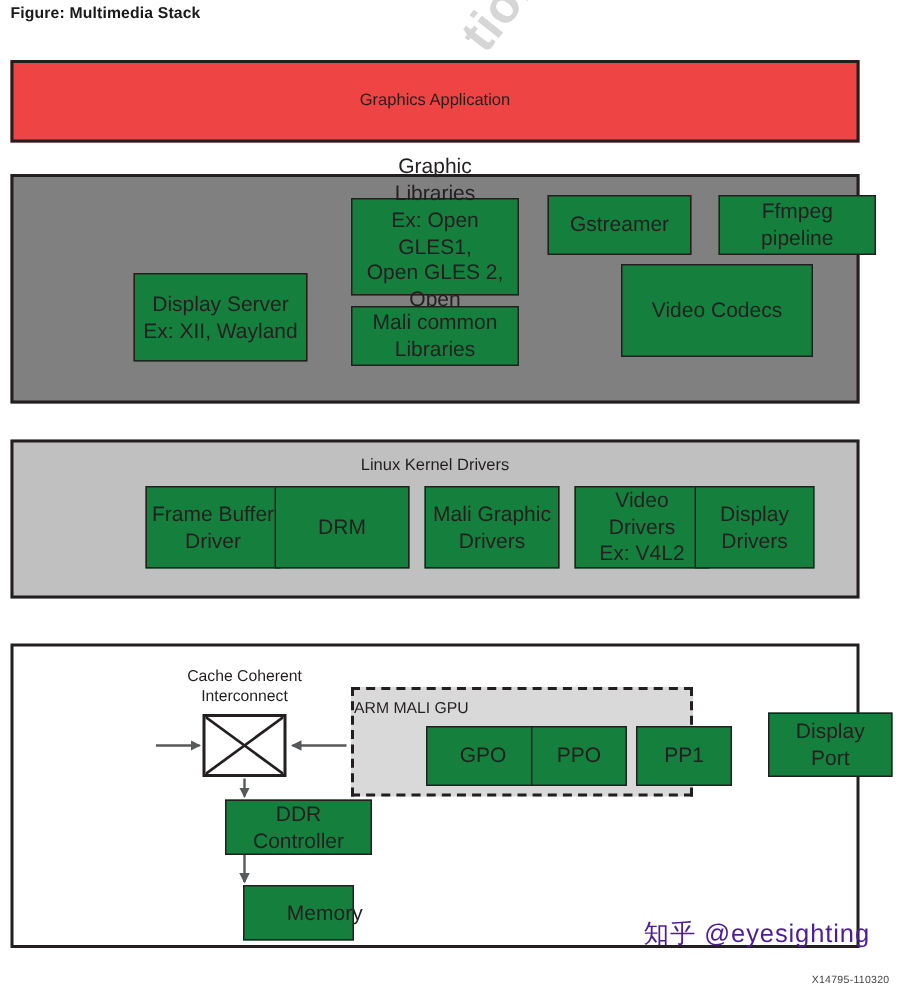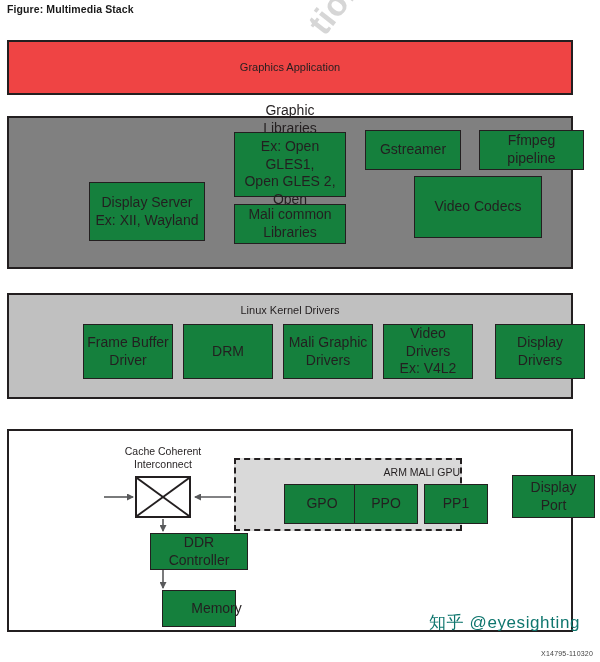--- a/index.html
+++ b/index.html
@@ -84,25 +84,25 @@
   
   .b-display-server { left: 44px;  top: 64px;  width: 116px; height: 59px; }
   .b-graphic-libs   { left: 189px; top: 14px;  width: 112px; height: 65px; }
   .b-mali-common    { left: 189px; top: 86px;  width: 112px; height: 40px; }
   .b-gstreamer      { left: 320px; top: 12px;  width: 96px;  height: 40px; }
   .b-ffmpeg         { left: 434px; top: 12px;  width: 105px; height: 40px; }
   .b-video-codecs   { left: 369px; top: 58px;  width: 128px; height: 62px; }
 
   
   .kbox { top: 29px; height: 55px; }
-  .k0 { left: 38px;  width: 90px; }
+  .k0 { left: 52px;  width: 90px; }
   .k1 { left: 138px; width: 90px; }
   .k2 { left: 238px; width: 90px; }
   .k3 { left: 338px; width: 90px; }
-  .k4 { left: 450px; width: 90px; }
+  .k4 { left: 418px; width: 80px; }
 
   
   .hw-apu          { left: 20px;  top: 44px;  width: 75px;  height: 44px; }
   .hw-ddr          { left: 105px; top: 102px; width: 98px;  height: 37px; }
   .hw-memory       { left: 117px; top: 159px; width: 74px;  height: 37px; padding-left: 38px; }
   .hw-displayport   { left: 467px; top: 44px;  width: 83px;  height: 43px; }
 
   .hw-label {
     position: absolute;
     text-align: center;
@@ -133,21 +133,21 @@
     height: 73px;
     box-sizing: border-box;
     border: 2px dashed #231f20;
     background: #d9d9d9;
   }
   .gpu-title {
     position: absolute;
     left: 0;
     top: 6px;
     width: 100%;
-    text-align: right;
+    text-align: left;
     font-size: 10.5px;
     color: #231f20;
   }
   .gpu-core { top: 24px; height: 40px; }
   .g0 { left: 12px;  width: 76px; }
   .g1 { left: 82px;  width: 64px; text-align: center; }
   .g2 { left: 152px; width: 64px; }
 
   
   .arrow-svg {
@@ -159,21 +159,21 @@
     pointer-events: none;
     overflow: visible;
   }
 
   
   #corner-watermark {
     position: absolute;
     right: 20px;
     bottom: 28px;
     font-size: 17px;
-    color: #0f766e;
+    color: #4c1d95;
     white-space: nowrap;
     letter-spacing: 0.6px;
     pointer-events: none;
   }
   #figure-id {
     position: absolute;
     right: 7px;
     bottom: 5px;
     font-size: 7px;
     color: #444444;

